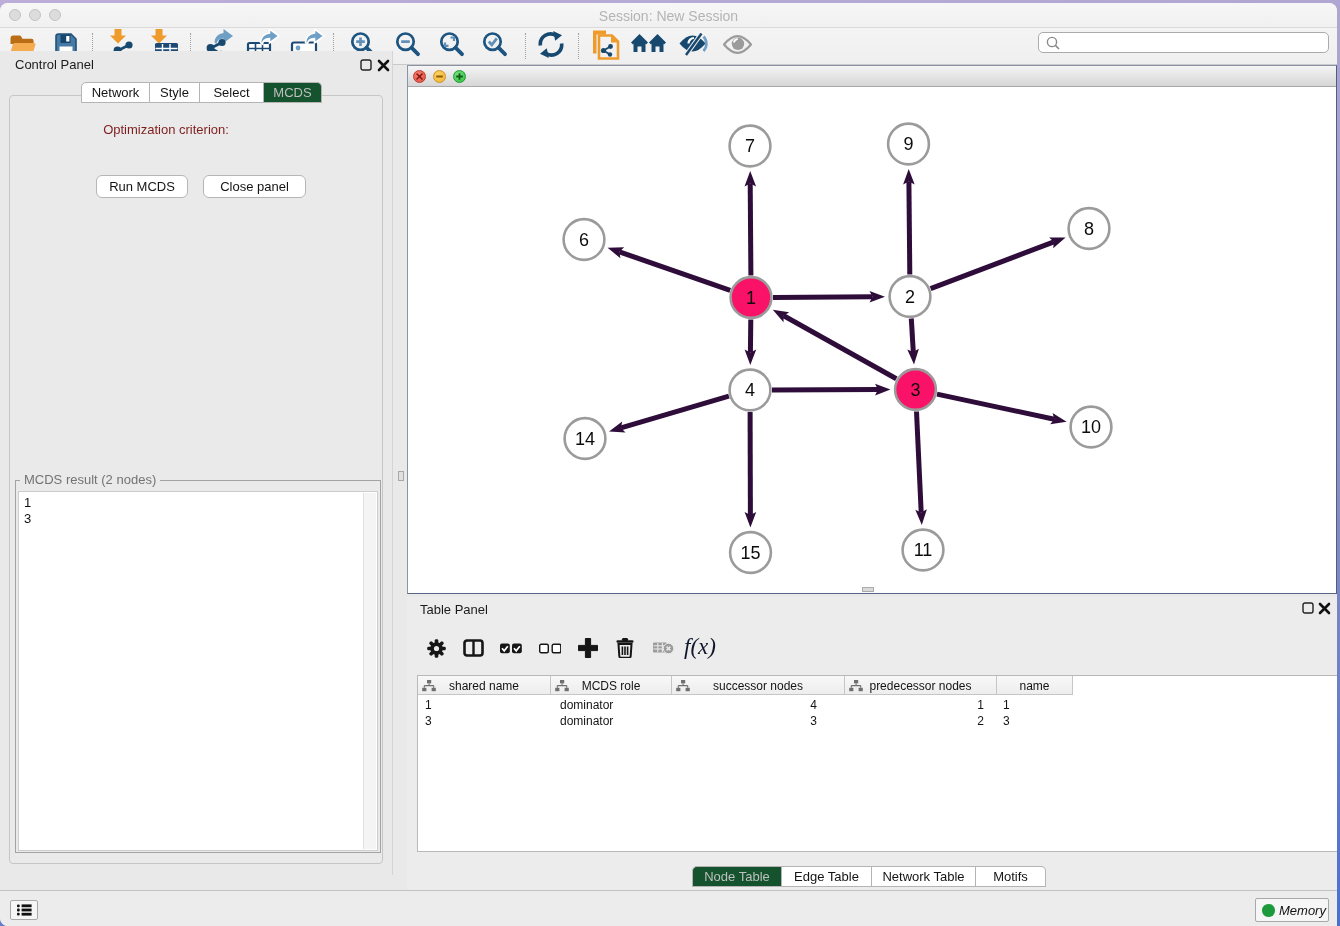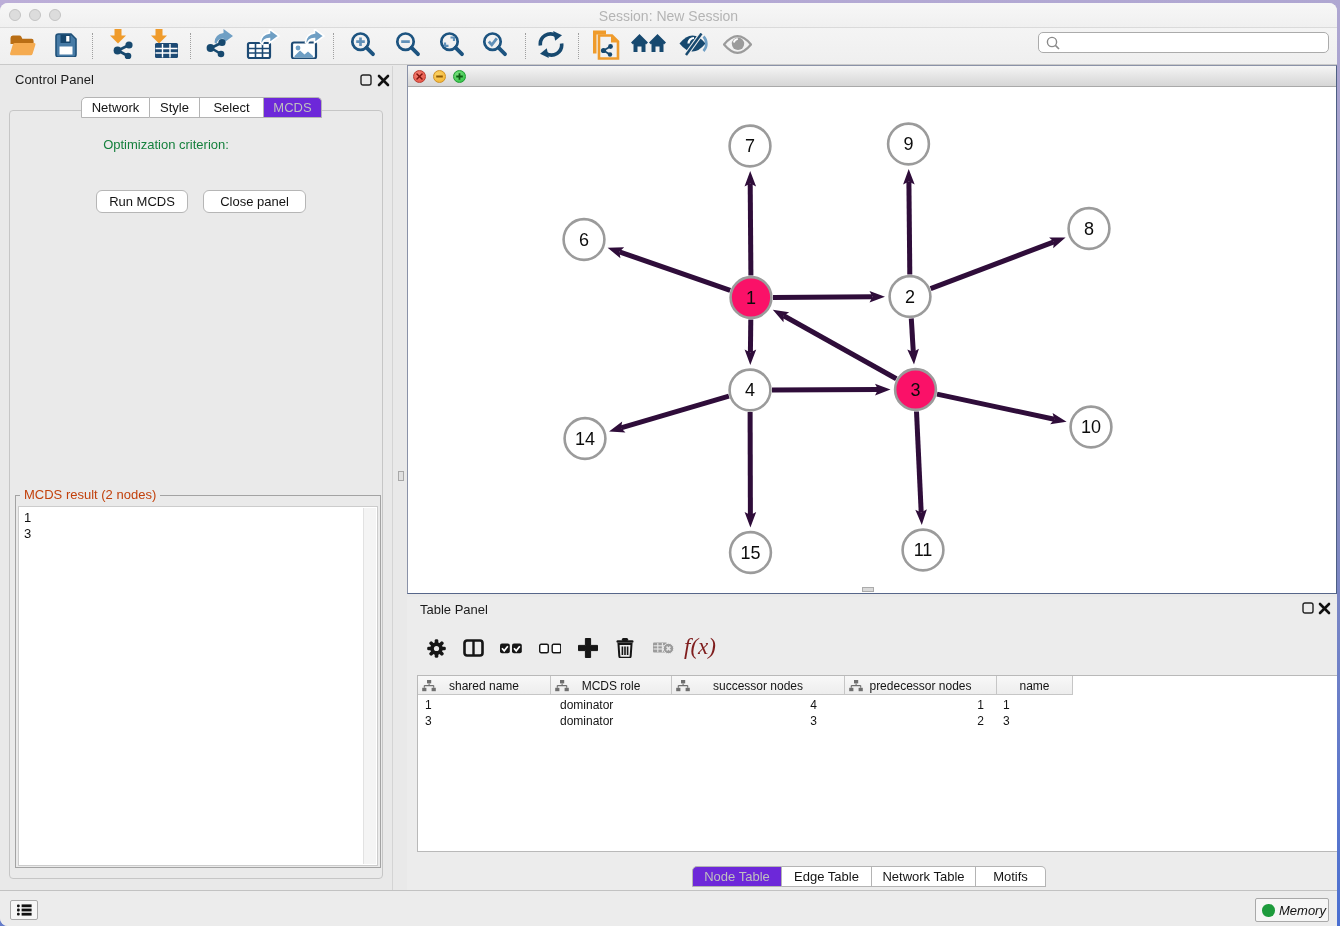--- a/index.html
+++ b/index.html
@@ -11,30 +11,30 @@
   background:linear-gradient(#f7f7f7,#f0f0f0); border-bottom:1px solid #dadada; }
 .tl { position:absolute; top:6px; width:12px; height:12px; border-radius:50%;
   background:#dcdcdc; border:1px solid #c3c3c3; }
 #title-text { position:absolute; top:5px; left:0; width:1337px; text-align:center;
   font-size:14px; color:#b4b4b4; }
 #toolbar { position:absolute; left:0; top:25px; width:1337px; height:37px;
   background:linear-gradient(#f4f4f4,#efefef); border-bottom:1px solid #c9c9c9; }
 .tsep { position:absolute; top:5px; height:26px; width:0; border-left:1px dotted #9f9f9f; }
 #search { position:absolute; left:1038px; top:4px; width:291px; height:21px;
   background:#fff; border:1px solid #ababab; border-radius:5px; }
-#cp { position:absolute; left:0; top:63px; width:393px; height:824px; background:#e9e9e9;
+#cp { position:absolute; left:0; top:48px; width:393px; height:824px; background:#e9e9e9;
   border-right:1px solid #d4d4d4; }
 #cp-pane { position:absolute; left:9px; top:44px; width:374px; height:769px;
   background:#eaeaea; border:1px solid #c6c6c6; border-radius:4px; }
 .tabrow { position:absolute; display:flex; }
 .tab { height:21px; font-size:13px; color:#141414; background:#fff;
   border:1px solid #b4b4b4; border-left:none; display:flex; align-items:center; justify-content:center; }
 .tab.first { border-left:1px solid #b4b4b4; border-radius:5px 0 0 0;text-align:center; }
 .tab.last { border-radius:0 5px 0 0; }
-.tab.sel { background:#6d28d9; color:#bfbfbf; }
+.tab.sel { background:#14532d; color:#bfbfbf; }
 .btn { position:absolute; height:23px; background:#fff; border:1px solid #b6b6b6;
   border-radius:6px; font-size:13px; color:#141414; display:flex; align-items:center; justify-content:center; }
 #net { position:absolute; left:407px; top:62px; width:930px; height:529px;
   border:1px solid #8a92a8; border-right-color:#4d5f82; border-bottom-color:#56668a; background:#fff; }
 #net-titlebar { position:absolute; left:0; top:0; width:928px; height:21px;
   background:linear-gradient(#f5f5f5,#d6d6d6); border-bottom:1px solid #a9a9a9; }
 #net-title { position:absolute; left:0; top:3px; width:928px; text-align:center;
   font-size:13px; font-weight:bold; color:#111; }
 .mac { position:absolute; top:4px; width:13px; height:13px; border-radius:50%; }
 .mac svg { display:block; }
@@ -213,25 +213,25 @@
           <line x1="11" y1="2" x2="2" y2="11"></line>
         </g>
       </svg>
     <div id="cp-pane"></div>
     <div class="tabrow" style="left:81px;top:31px;">
       <div class="tab first" style="width:69px;">Network</div>
       <div class="tab" style="width:50px;">Style</div>
       <div class="tab" style="width:64px;">Select</div>
       <div class="tab last sel" style="width:58px;">MCDS</div>
     </div>
-    <div class="abs" style="left:9px;top:71px;width:314px;text-align:center;font-size:13px;color:#15803d;">Optimization criterion:</div>
+    <div class="abs" style="left:9px;top:71px;width:314px;text-align:center;font-size:13px;color:#7f1d1d;">Optimization criterion:</div>
     <div class="btn" style="left:96px;top:124px;width:92px;">Run MCDS</div>
     <div class="btn" style="left:203px;top:124px;width:103px;">Close panel</div>
     <div class="abs" style="left:15px;top:429px;width:366px;height:373px;border:1px solid #a3a3a3;"></div>
-    <div class="abs" style="left:20px;top:421px;background:#eaeaea;padding:0 4px;font-size:13px;color:#c2410c;">MCDS result (2 nodes)</div>
+    <div class="abs" style="left:20px;top:421px;background:#eaeaea;padding:0 4px;font-size:13px;color:#737373;">MCDS result (2 nodes)</div>
     <div class="abs" style="left:18px;top:440px;width:360px;height:360px;background:#fff;border:1px solid #cccccc;">
       <div style="padding:3px 0 0 5px;font-size:13px;line-height:16px;color:#111;">1<br>3</div>
       <div class="abs" style="right:1px;top:1px;width:13px;height:356px;background:#f4f4f4;border-left:1px solid #e2e2e2;"></div>
     </div>
   </div>
   <div id="net">
     <div class="abs" style="left:0;top:22px;width:928px;height:505px;background:#fff;">
 
 <svg width="928" height="504" style="position:absolute;left:0;top:0;">
 <g stroke="#2f0d3a" stroke-width="5">
@@ -376,21 +376,21 @@
           <line x1="0.5" y1="8" x2="13.5" y2="8"></line>
           <line x1="4.8" y1="2" x2="4.8" y2="11"></line>
           <line x1="9.4" y1="2" x2="9.4" y2="11"></line>
         </g>
         <circle cx="15.5" cy="7.5" r="5.2" fill="#9b9b9b" stroke="#e9e9e9" stroke-width="1"></circle>
         <g stroke="#e9e9e9" stroke-width="1.5">
           <line x1="13.6" y1="5.6" x2="17.4" y2="9.4"></line>
           <line x1="17.4" y1="5.6" x2="13.6" y2="9.4"></line>
         </g>
       </svg>
-<div class="abs" style="left:277px;top:37px;font-family:'Liberation Serif',serif;font-style:italic;font-size:23px;color:#7f1d1d;">f(x)</div>
+<div class="abs" style="left:277px;top:37px;font-family:'Liberation Serif',serif;font-style:italic;font-size:23px;color:#0f172a;">f(x)</div>
 <div id="tp-table">
 <div class="hcell" style="left:0px;width:133px;">
           <svg class="abs" style="left:4px;top:4px;" width="14" height="12" viewBox="0 0 14 12">
             <g fill="#6f6f6f">
               <rect x="5" y="0" width="4.2" height="3.4"></rect>
               <rect x="0.2" y="7.8" width="4.2" height="3.4"></rect>
               <rect x="9.6" y="7.8" width="4.2" height="3.4"></rect>
             </g>
             <g stroke="#6f6f6f" stroke-width="1.1" fill="none">
               <path d="M7.1,3.4 V5.6 M2.3,5.6 H11.7 M2.3,5.6 V7.8 M11.7,5.6 V7.8"></path>

